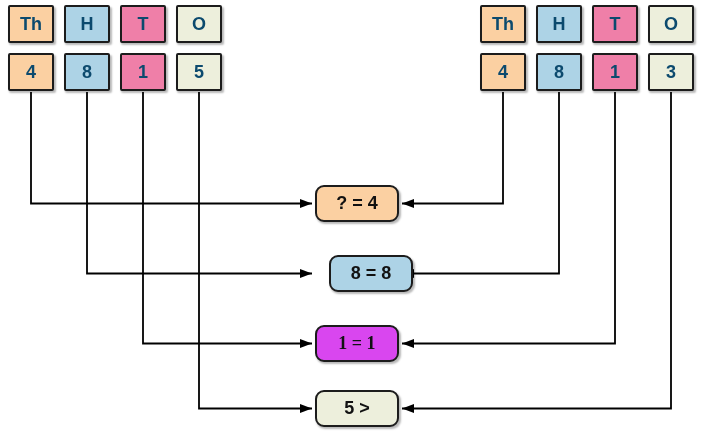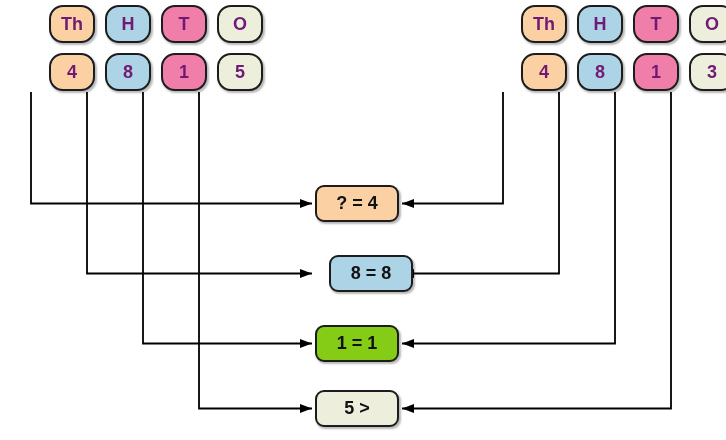--- a/index.html
+++ b/index.html
@@ -21,30 +21,29 @@
     top: 0;
     width: 726px;
     height: 440px;
     pointer-events: none;
   }
   .pv-box {
     position: absolute;
     width: 46px;
     height: 38px;
     border: 2px solid #1c1c1c;
-    border-radius: 14px;
+    border-radius: 2px;
     box-sizing: border-box;
     display: flex;
     align-items: center;
     justify-content: center;
     font-size: 18px;
     font-weight: bold;
-    color: #701a75;
+    color: #0c4a6e;
     box-shadow: 1.5px 2px 2px rgba(0,0,0,0.28);
-    margin-left: 41px;
   }
   .cmp-box {
     position: absolute;
     width: 84px;
     height: 37px;
     border: 2px solid #1c1c1c;
     border-radius: 9px;
     box-sizing: border-box;
     display: flex;
     align-items: center;
@@ -98,17 +97,17 @@
 
     <div class="pv-box" style="left: 480px; top: 53px; background-color: rgb(251, 208, 162);">4</div>
     <div class="pv-box" style="left: 536px; top: 53px; background-color: rgb(173, 211, 230);">8</div>
     <div class="pv-box" style="left: 592px; top: 53px; background-color: rgb(239, 127, 168);">1</div>
     <div class="pv-box" style="left: 648px; top: 53px; background-color: rgb(237, 239, 220);">3</div>
   </div>
 
   <div>
     <div class="cmp-box" style="left: 315px; top: 185px; background-color: rgb(251, 208, 162);">? = 4</div>
     <div class="cmp-box" style="left: 315px; top: 255px; background-color: rgb(173, 211, 230); margin-left: 14px;">8 = 8</div>
-    <div class="cmp-box" style="left: 315px; top: 325px; background-color: #84cc16;">1 = 1</div>
+    <div class="cmp-box" style="left: 315px; top: 325px; background-color: #d946ef; font-family: Liberation Serif, serif;">1 = 1</div>
     <div class="cmp-box" style="left: 315px; top: 390px; background-color: rgb(237, 239, 220);">5 &gt;</div>
   </div>
 
 </div>
 
 </body></html>

